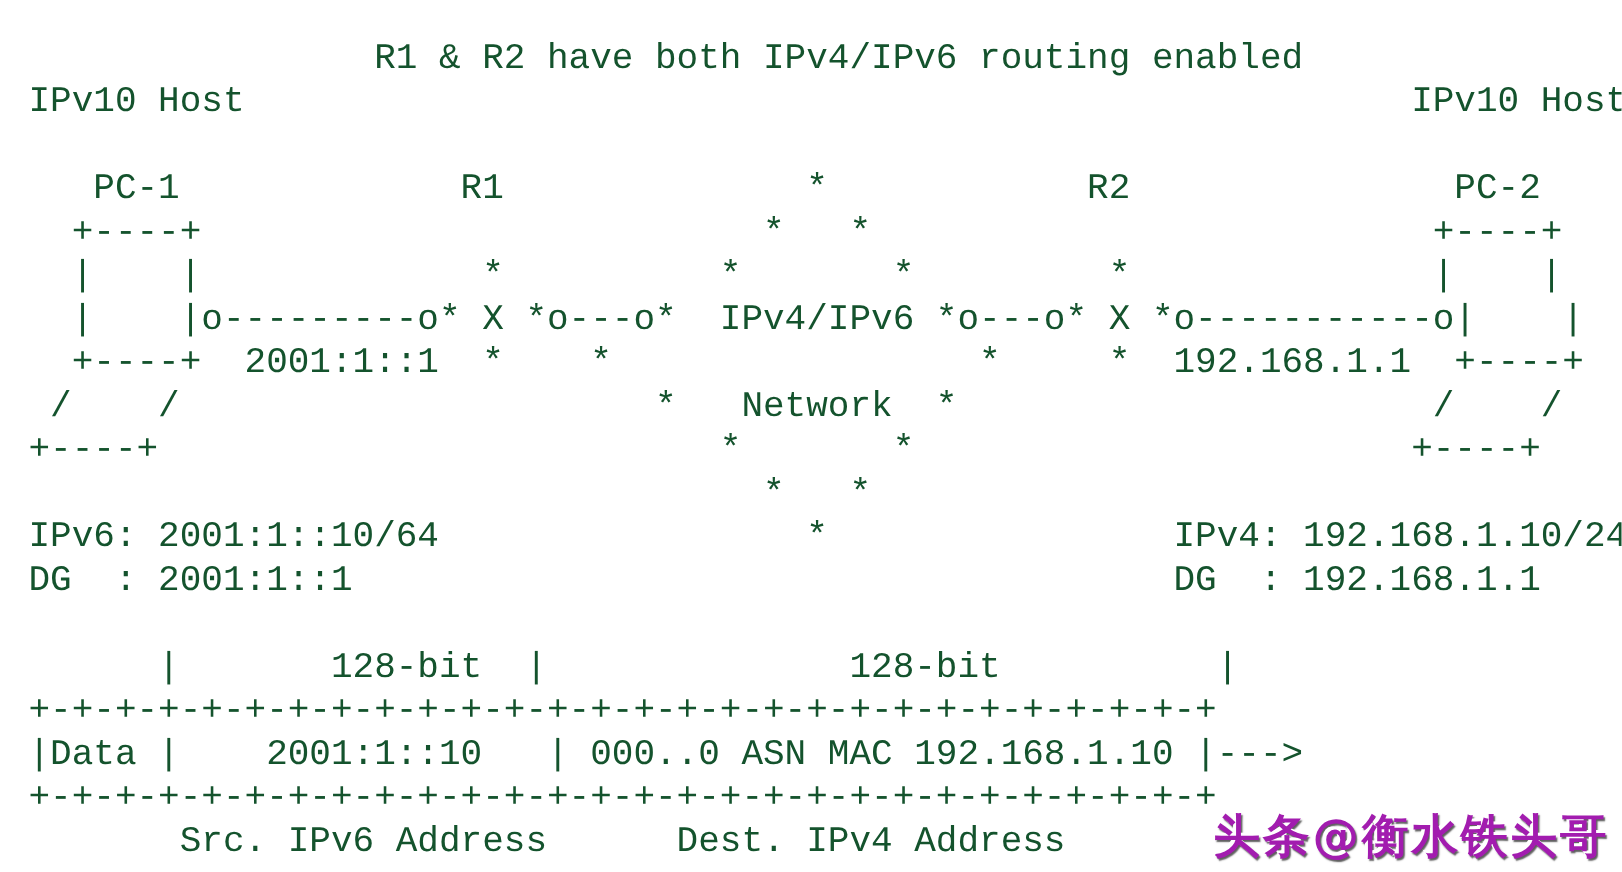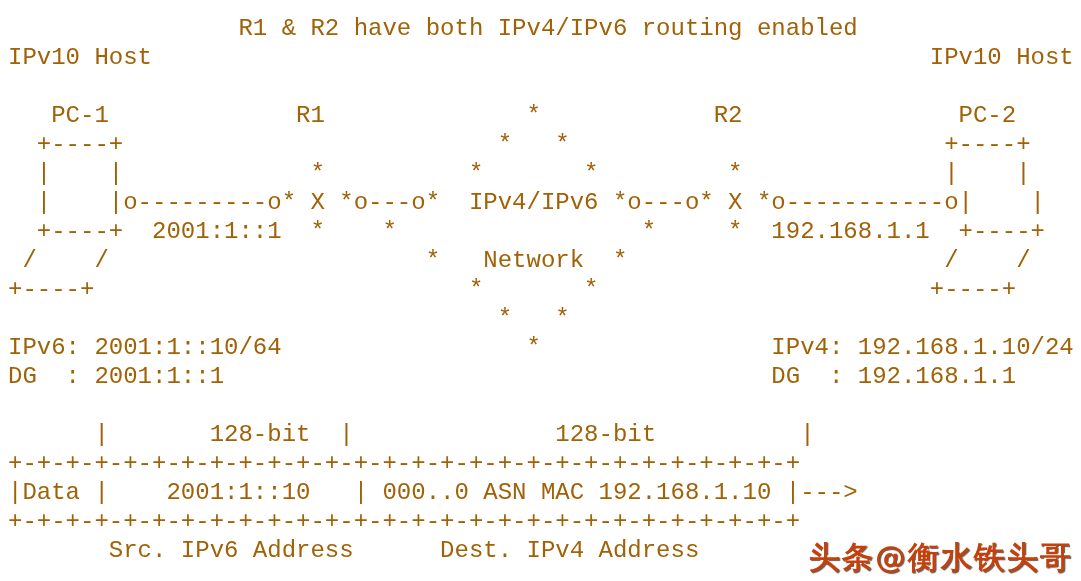--- a/index.html
+++ b/index.html
@@ -4,38 +4,38 @@
 <style>
   html, body { margin: 0; padding: 0; }
   body {
     width: 1081px; height: 581px;
     background: #ffffff;
     position: relative;
     overflow: hidden;
     font-family: "Liberation Sans", sans-serif;
   }
   pre.ascii {
-    margin: 0;
+    margin: 11px;
     padding: 14px 0 0 8px;
     font-family: "Liberation Mono", "DejaVu Sans Mono", monospace;
     font-size: 24px;
     line-height: 29px;
-    color: #a16207;
+    color: #14532d;
     letter-spacing: 0;
     white-space: pre;
   }
   .watermark {
     position: absolute;
     right: 8px;
     bottom: 2px;
     font-family: "DejaVu Sans", sans-serif;
     font-size: 31px;
     font-weight: bold;
     letter-spacing: 2px;
-    color: #c2410c;
+    color: #a21caf;
     text-shadow: -2px -2px 0 #ffffff, 1px 1px 1px #5f5f5f;
     white-space: nowrap;
   }
 </style>
 </head>
 <body>
 
 <pre class="ascii">                R1 &amp; R2 have both IPv4/IPv6 routing enabled
 IPv10 Host                                                      IPv10 Host
 

